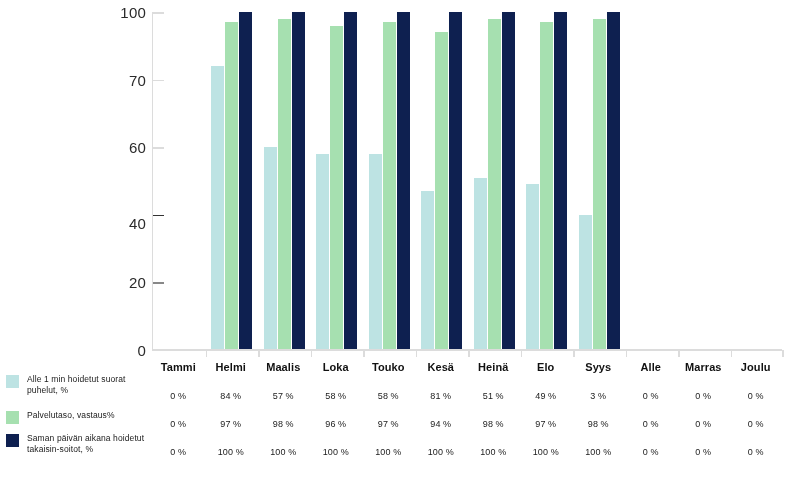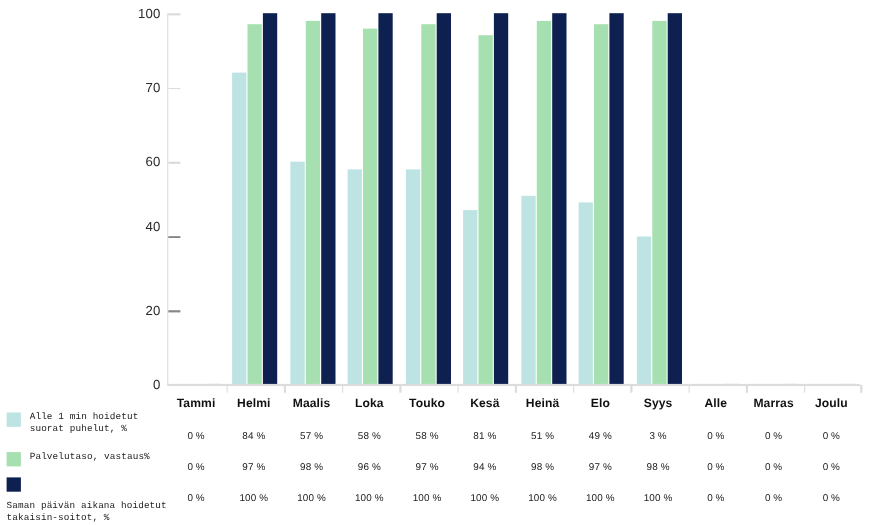--- a/index.html
+++ b/index.html
@@ -28,21 +28,21 @@
   .y-axis-labels {
     position: absolute;
     left: 108px;
     top: 0;
     width: 38px;
     height: 355px;
   }
   .y-tick-label {
     position: absolute;
     right: 0;
-    font-size: 12px;
+    font-size: 15px;
     color: #2b2b2b;
     text-align: right;
     line-height: 1;
     transform: translateY(-50%);
     letter-spacing: .2px;
   }
 
   #plot {
     position: absolute;
     left: 152px;
@@ -98,21 +98,20 @@
     width: 795px;
     height: 122px;
   }
 
   .legend-col {
     position: absolute;
     left: 0;
     top: 0;
     width: 152px;
     height: 122px;
-    font-family: Liberation Mono, monospace;
   }
   .legend-row {
     position: absolute;
     left: 6px;
     display: flex;
     align-items: flex-start;
     gap: 8px;
   }
   .legend-swatch {
     width: 13px;
@@ -154,21 +153,21 @@
 </style>
 </head>
 <body>
 
 <div id="chart-region">
 
   <div class="y-axis-labels">
       <div class="y-tick-label" style="top: 12px;">100</div>
       <div class="y-tick-label" style="top: 79.6px;">70</div>
       <div class="y-tick-label" style="top: 147.2px;">60</div>
-      <div class="y-tick-label" style="top: 206px;">40</div>
+      <div class="y-tick-label" style="top: 223px;">40</div>
       <div class="y-tick-label" style="top: 282.4px;">20</div>
       <div class="y-tick-label" style="top: 350px;">0</div>
     </div>
 
   <div id="plot">
       <div class="y-tick-mark" style="top: 0px; background: rgb(220, 220, 220);"></div>
       <div class="y-tick-mark" style="top: 67.6px; background: rgb(220, 220, 220);"></div>
       <div class="y-tick-mark" style="top: 135.2px; background: rgb(220, 220, 220);"></div>
       <div class="y-tick-mark" style="top: 202.8px; background: rgb(51, 51, 51);"></div>
       <div class="y-tick-mark" style="top: 270.4px; background: rgb(136, 136, 136);"></div>
@@ -253,21 +252,21 @@
 
   <div class="legend-col">
       <div class="legend-row" style="top: 19px;">
         <span class="legend-swatch" style="background: rgb(189, 227, 227);"></span>
         <span class="legend-label">Alle 1 min hoidetut suorat puhelut, %</span>
       </div>
       <div class="legend-row" style="top: 55px;">
         <span class="legend-swatch" style="background: rgb(166, 224, 176);"></span>
         <span class="legend-label">Palvelutaso, vastaus%</span>
       </div>
-      <div class="legend-row" style="top: 78px; flex-direction: column;">
+      <div class="legend-row" style="top: 78px;">
         <span class="legend-swatch" style="background: rgb(14, 32, 80);"></span>
         <span class="legend-label">Saman päivän aikana hoidetut takaisin-soitot, %</span>
       </div>
     </div>
 
   <table id="data-table">
     <thead>
       <tr>
           <th>Tammi</th>
           <th>Helmi</th>

